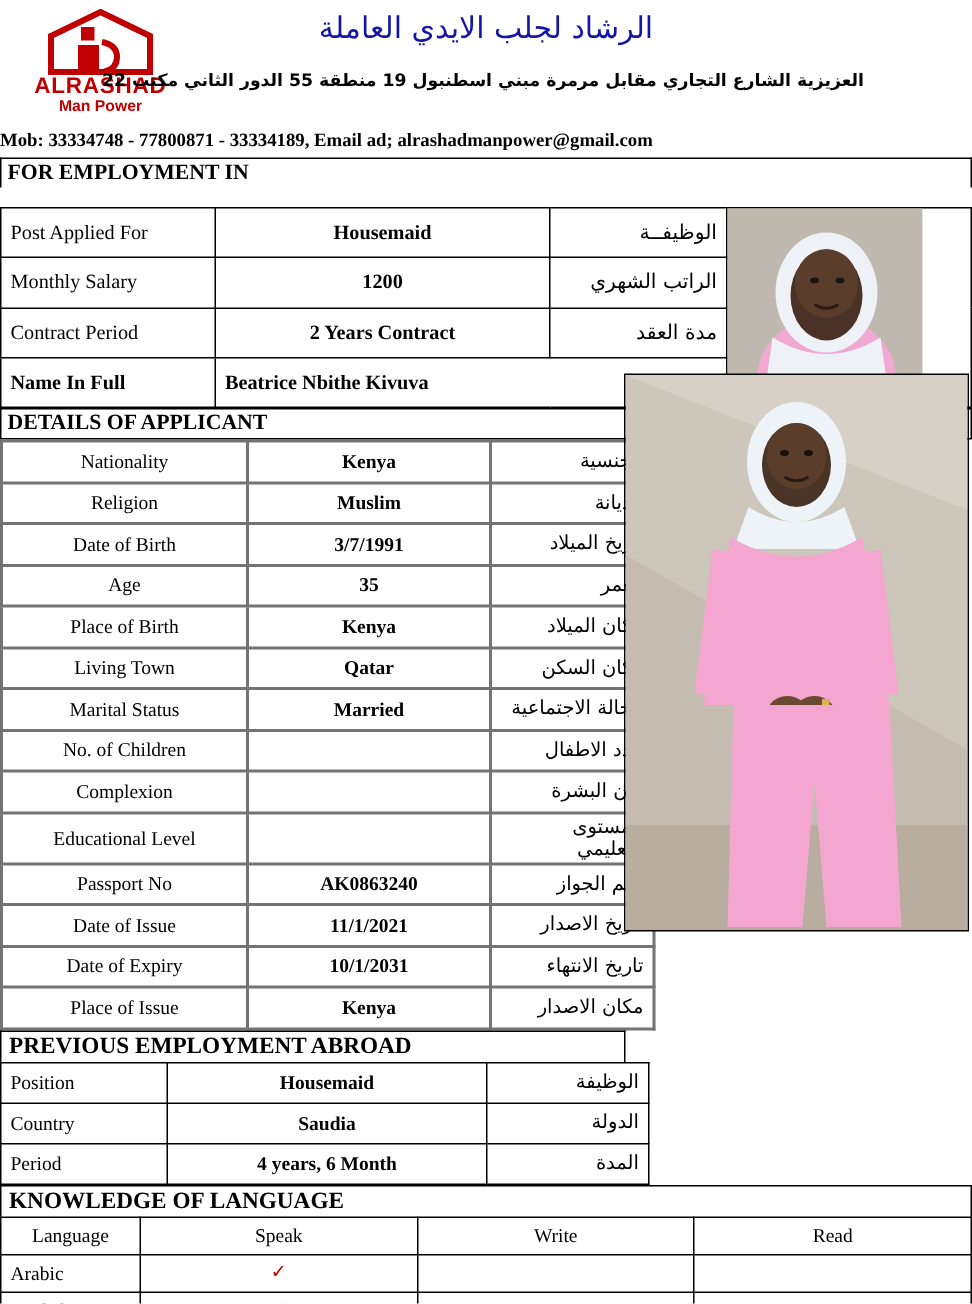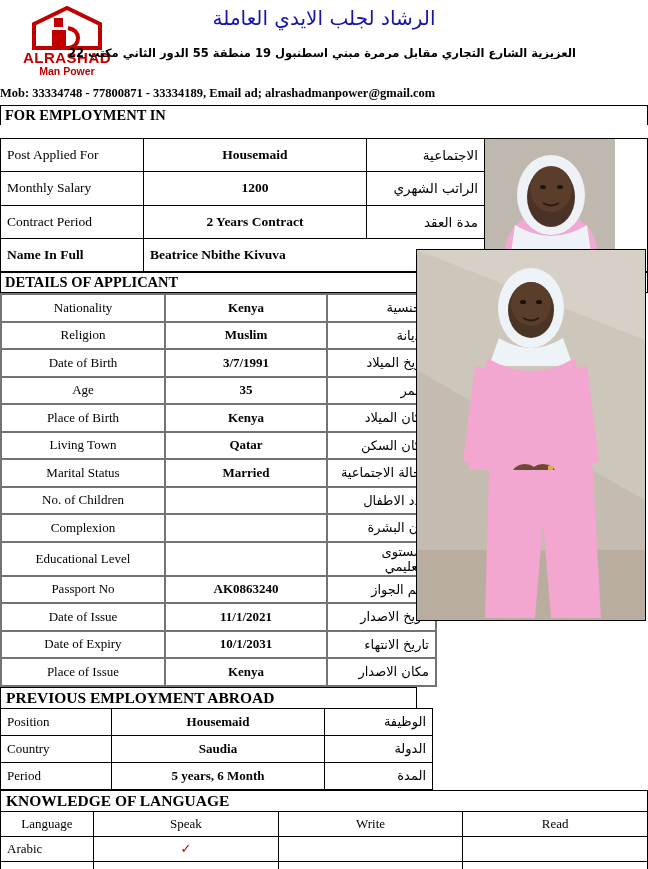--- a/index.html
+++ b/index.html
@@ -133,21 +133,21 @@
     <div class="mob-line">Mob: 33334748 - 77800871 - 33334189, Email ad; alrashadmanpower@gmail.com</div>
   </div>
 
   <div class="bar">FOR EMPLOYMENT IN</div>
 
   <table class="emp-table">
     <tbody>
         <tr>
       <td class="emp-label">Post Applied For</td>
       <td class="emp-val">Housemaid</td>
-      <td class="emp-ar">الاجتماعية</td>
+      <td class="emp-ar">الوظيفــة</td>
       <td class="photo-cell" rowspan="4">
         <svg width="130" height="128" viewBox="0 0 130 128">
           <rect width="130" height="128" fill="#c9c3bb"></rect>
           <rect x="0" y="0" width="130" height="128" fill="#bfb8ae"></rect>
           <ellipse cx="66" cy="112" rx="46" ry="40" fill="#f0a9d0"></ellipse>
           <ellipse cx="66" cy="56" rx="34" ry="40" fill="#eef2f7"></ellipse>
           <ellipse cx="66" cy="58" rx="24" ry="30" fill="#4a3326"></ellipse>
           <ellipse cx="66" cy="50" rx="21" ry="23" fill="#5b3d2b"></ellipse>
           <ellipse cx="58" cy="48" rx="3" ry="2" fill="#1b1410"></ellipse>
           <ellipse cx="75" cy="48" rx="3" ry="2" fill="#1b1410"></ellipse>
@@ -259,21 +259,21 @@
       <td class="prev-val">Housemaid</td>
       <td class="prev-ar">الوظيفة</td>
     </tr>
     <tr>
       <td class="prev-label">Country</td>
       <td class="prev-val">Saudia</td>
       <td class="prev-ar">الدولة</td>
     </tr>
     <tr>
       <td class="prev-label">Period</td>
-      <td class="prev-val">5 years, 6 Month</td>
+      <td class="prev-val">4 years, 6 Month</td>
       <td class="prev-ar">المدة</td>
     </tr>
   </tbody>
     </table>
 
   <div class="section-title" style="width:648px;box-sizing:border-box;border-bottom:none;">KNOWLEDGE OF LANGUAGE</div>
 
   <table class="lang-table" style="width:648px;">
     <tbody>
         <tr class="lang-head">

